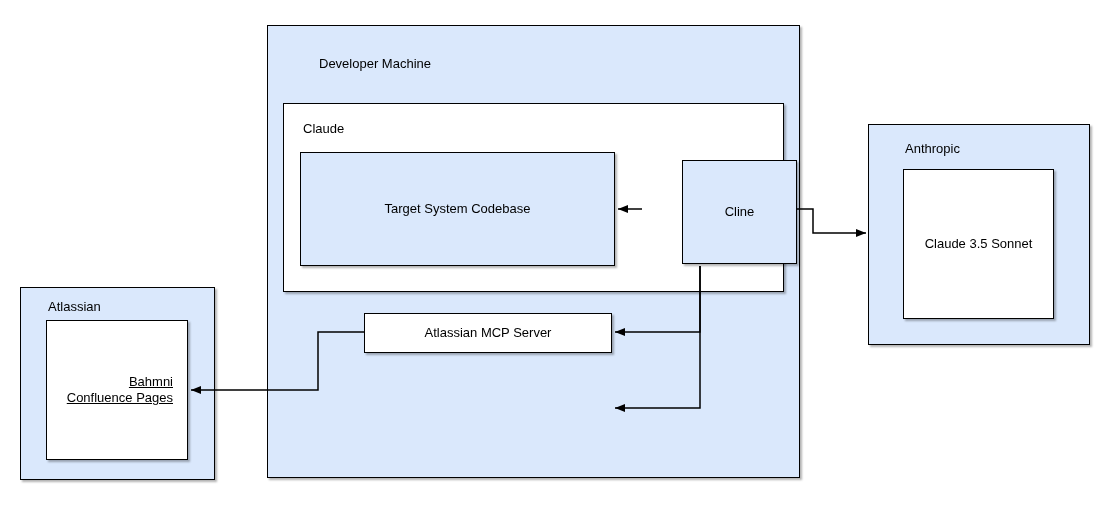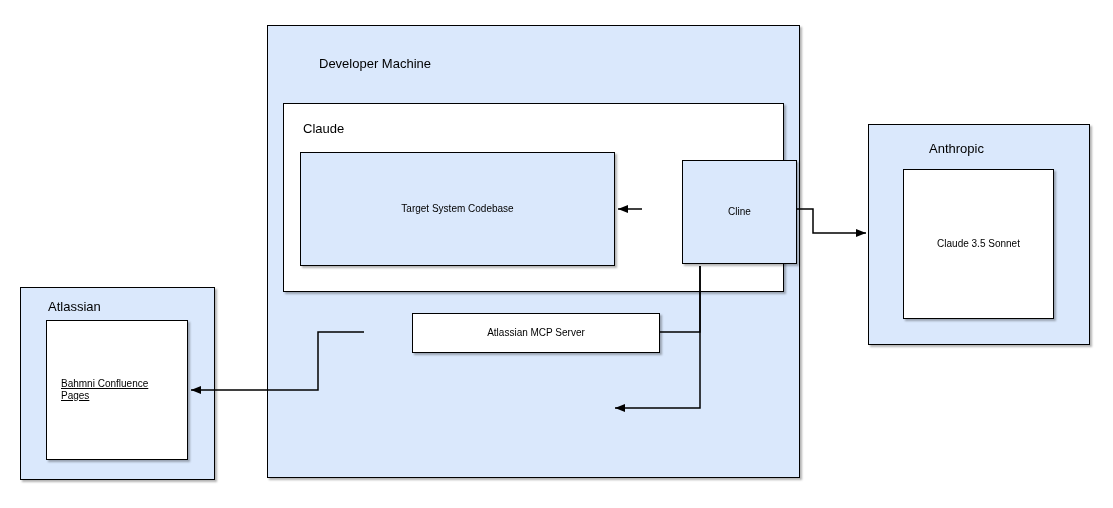--- a/index.html
+++ b/index.html
@@ -20,48 +20,48 @@
     box-sizing: border-box;
     border: 1.5px solid #000000;
     box-shadow: 2px 2px 2px rgba(0,0,0,0.30);
   }
   .fill-blue  { background: #dae8fc; }
   .fill-white { background: #ffffff; }
   .node {
     display: flex;
     align-items: center;
     justify-content: center;
-    text-align: left;
-    font-size: 10px;
+    text-align: right;
+    font-size: 13px;
     line-height: 1.25;
     color: #000000;
   }
   .container-label {
     position: absolute;
     font-size: 13px;
     color: #000000;
     white-space: nowrap;
   }
   
   #dev-machine   { left: 267px; top: 25px;  width: 533px; height: 453px; }
   #vscode        { left: 283px; top: 103px; width: 501px; height: 189px; }
   #atlassian     { left: 20px;  top: 287px; width: 195px; height: 193px; }
   #anthropic     { left: 868px; top: 124px; width: 222px; height: 221px; }
   
   #tsc           { left: 300px; top: 152px; width: 315px; height: 114px; }
   #cline         { left: 642px; top: 160px; width: 115px; height: 104px; margin-left: 40px; }
-  #atlassian-mcp { left: 364px; top: 313px; width: 248px; height: 40px; margin-left: 48px;  }
+  #atlassian-mcp { left: 364px; top: 313px; width: 248px; height: 40px;  }
   #filesystem-mcp{ left: 364px; top: 371px; width: 248px; height: 76px;  }
   #bahmni        { left: 46px;  top: 320px; width: 142px; height: 140px; padding: 0 14px; text-decoration: underline; }
   #claude        { left: 903px; top: 169px; width: 151px; height: 150px; }
   
   #dev-machine-label { left: 283px; top: 56px; margin-left: 36px;  }
   #vscode-label      { left: 303px; top: 121px; }
   #atlassian-label   { left: 48px;  top: 299px; }
-  #anthropic-label   { left: 905px; top: 141px; margin-left: 24px; }
+  #anthropic-label   { left: 905px; top: 141px; }
   svg.connector-layer {
     position: absolute;
     left: 0; top: 0;
     width: 1113px;
     height: 508px;
     pointer-events: none;
   }
   svg.connector-layer polyline {
     fill: none;
     stroke: #000000;

